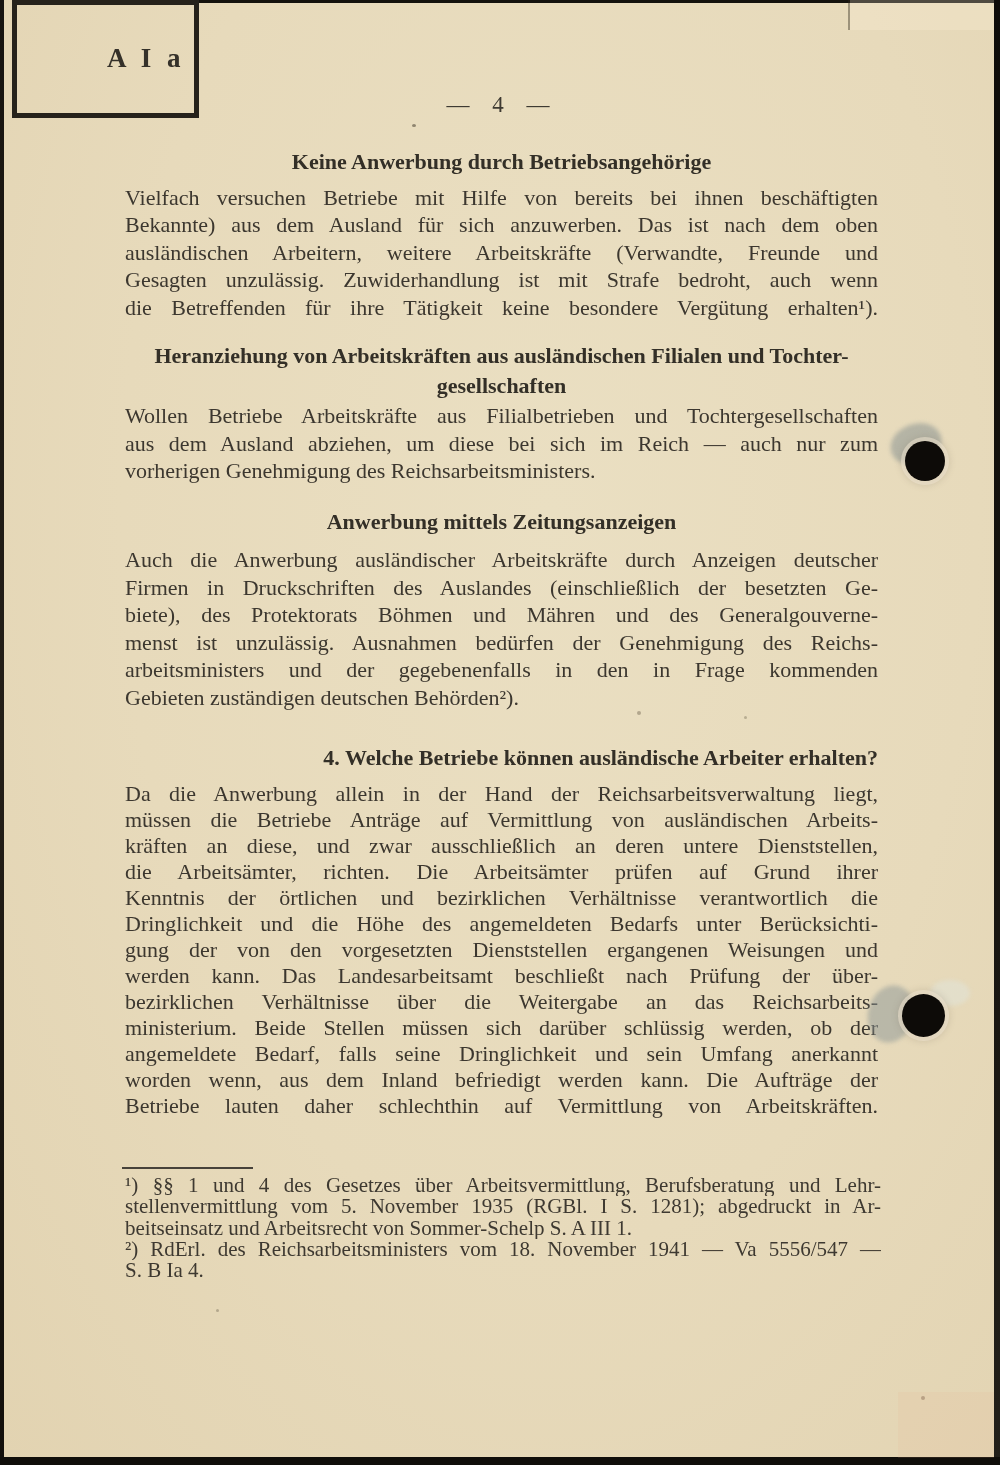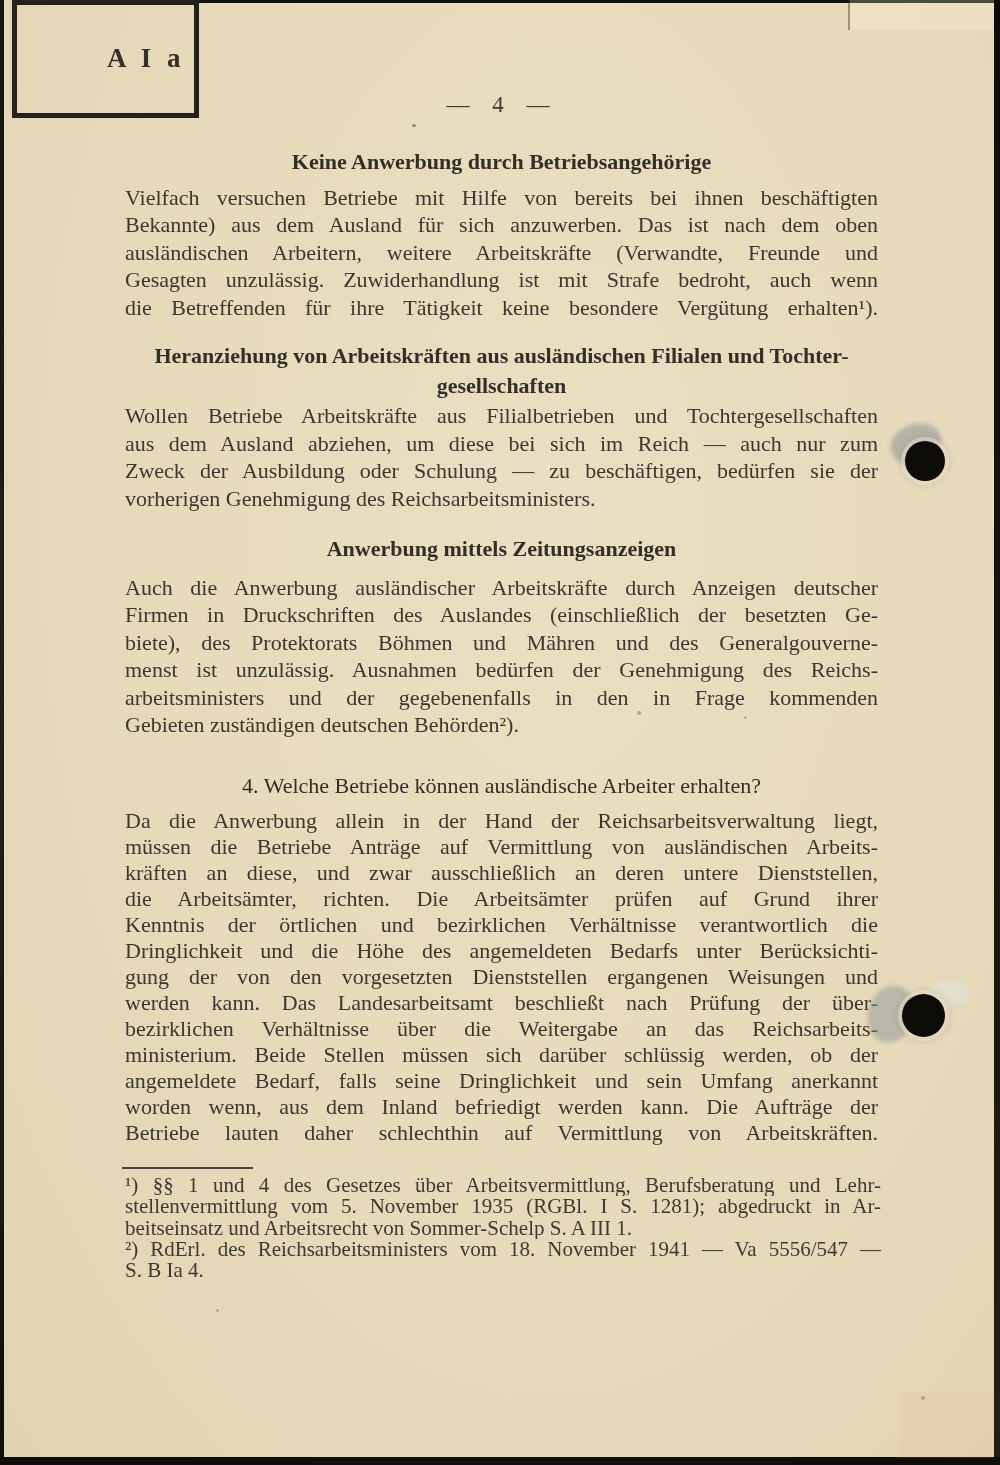--- a/index.html
+++ b/index.html
@@ -34,21 +34,21 @@
   .page-num{position:absolute;left:0;top:92px;width:1000px;text-align:center;
     font-size:23px;color:#3e3a32;letter-spacing:4px;word-spacing:9px;}
 
   
   .content{position:absolute;left:125px;top:148px;width:753px;
     font-size:22px;line-height:27.5px;}
   .jline{text-align:justify;text-align-last:justify;text-justify:inter-word;
     height:27.5px;overflow:hidden;white-space:nowrap;}
   .jline.endl{text-align:left;text-align-last:left;}
   .h-center{font-weight:bold;text-align:center;color:#332f27;}
-  .h-left{font-weight:normal;text-align:center;color:#332f27;}
+  .h-left{font-weight:bold;text-align:right;color:#332f27;}
   .para{margin:0;}
   .m-p1{margin-top:8px;}
   .m-h2{margin-top:20px;line-height:30px;}
   .m-p2{margin-top:1px;}
   .m-h3{margin-top:23px;}
   .m-p3{margin-top:11px;}
   .m-h4{margin-top:33px;}
   .m-p4{margin-top:9px;}
   .m-p4 .jline{height:26px;line-height:26px;}
 
@@ -106,21 +106,20 @@
       <div class="jline">die Betreffenden für ihre Tätigkeit keine besondere Vergütung erhalten¹).</div>
     </div>
 
     <div class="h-center m-h2">
       <div>Heranziehung von Arbeitskräften aus ausländischen Filialen und Tochter-</div>
       <div>gesellschaften</div>
     </div>
     <div class="para m-p2">
       <div class="jline">Wollen Betriebe Arbeitskräfte aus Filialbetrieben und Tochtergesellschaften</div>
       <div class="jline">aus dem Ausland abziehen, um diese bei sich im Reich — auch nur zum</div>
-      <div class="jline">Zweck der Ausbildung oder Schulung — zu beschäftigen, bedürfen sie der</div>
       <div class="jline endl">vorherigen Genehmigung des Reichsarbeitsministers.</div>
     </div>
 
     <div class="h-center m-h3">Anwerbung mittels Zeitungsanzeigen</div>
     <div class="para m-p3">
       <div class="jline">Auch die Anwerbung ausländischer Arbeitskräfte durch Anzeigen deutscher</div>
       <div class="jline">Firmen in Druckschriften des Auslandes (einschließlich der besetzten Ge-</div>
       <div class="jline">biete), des Protektorats Böhmen und Mähren und des Generalgouverne-</div>
       <div class="jline">menst ist unzulässig. Ausnahmen bedürfen der Genehmigung des Reichs-</div>
       <div class="jline">arbeitsministers und der gegebenenfalls in den in Frage kommenden</div>

